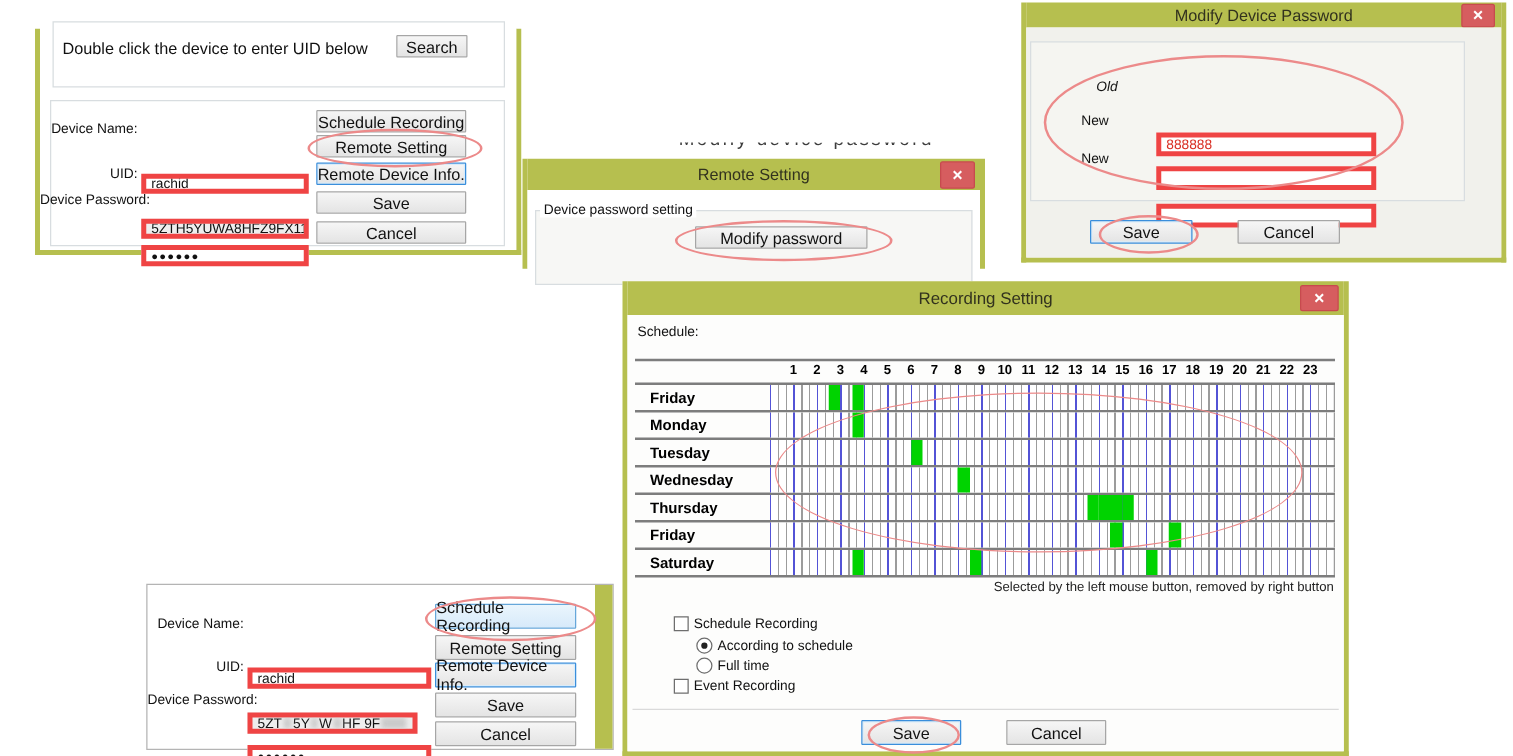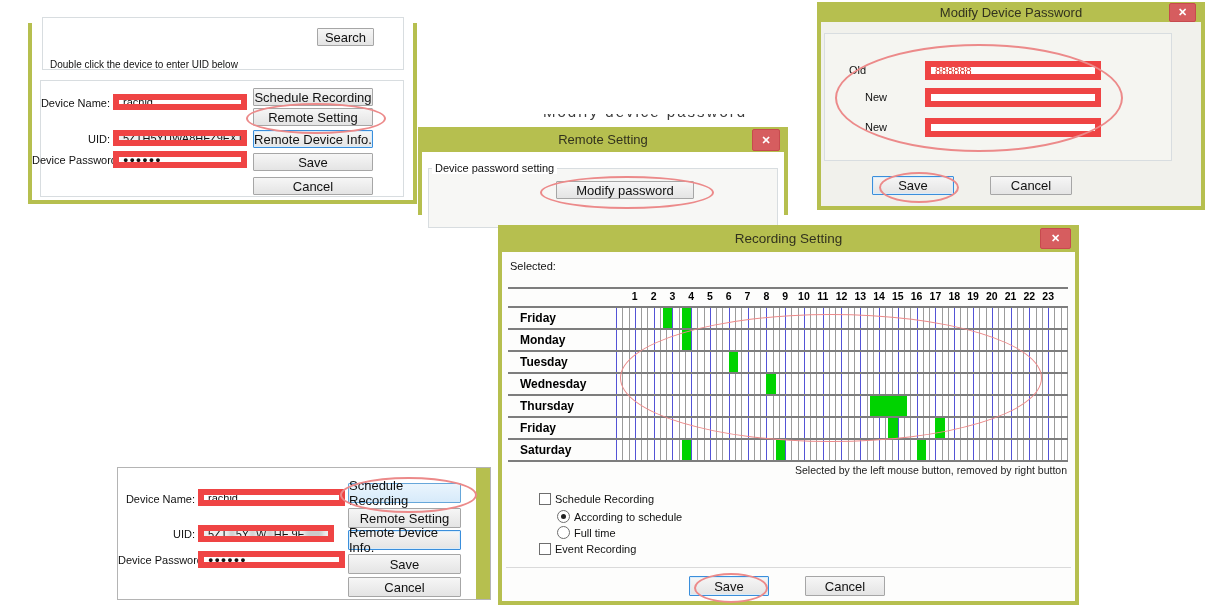--- a/index.html
+++ b/index.html
@@ -9,22 +9,22 @@
   .olive-frame{border-left:4px solid #b6bf4f;border-right:4px solid #b6bf4f;border-bottom:4px solid #b6bf4f;background:#ffffff;}
   .titlebar{position:relative;background:#b6bf4f;display:flex;align-items:center;justify-content:center;
             font-size:13px;color:#32321e;}
   .xbtn{position:absolute;background:#d65d5f;border:1px solid #c74a4e;color:#fff;font-size:11px;font-weight:bold;
         display:flex;align-items:center;justify-content:center;border-radius:2px;cursor:default;}
   .btn{position:absolute;display:flex;align-items:center;justify-content:center;
        background:linear-gradient(#f6f6f6,#e4e4e4);border:1px solid #a6a6a6;border-radius:1px;
        font-size:13px;color:#111;box-sizing:border-box;}
   .btn.focus{border-color:#3a8edb;box-shadow:inset 0 0 0 1px #d9ecfa;}
   .btn.hover{background:linear-gradient(#eaf5fd,#d7eafa);border-color:#66a7da;}
-  .field{position:absolute;background:#fff;border:6px solid #ef4444;font-size:11px;padding:0 4px;
-         display:flex;align-items:center;box-sizing:border-box;overflow:hidden;white-space:nowrap;}
+  .field{position:absolute;background:#fff;border:4px solid #ef4444;font-size:11px;padding:0 4px;
+         display:flex;align-items:center;box-sizing:border-box;overflow:hidden;white-space:nowrap;margin-top:45px;}
   .field.ro{background:#eeeeee;}
   .flabel{position:absolute;font-size:11px;color:#111;text-align:right;white-space:nowrap;}
   .gbox{position:absolute;border:1px solid #d8dde0;box-sizing:border-box;}
   .ellipse{position:absolute;border:2px solid #ec8a8a;border-radius:50%;pointer-events:none;z-index:9;}
   .bullets{font-size:9px;letter-spacing:1px;}
   .blurpatch{display:inline-block;height:9px;background:#c9c9c9;filter:blur(2px);margin:0 1px;vertical-align:middle;}
   
   .sched-wrap{position:absolute;left:6px;top:35px;width:560px;border-top:2px solid #7d7d7d;}
   .sched-hours{position:relative;height:17px;}
   .hour-num{position:absolute;top:1px;transform:translateX(-50%);font-weight:bold;font-size:10.5px;color:#000;}
@@ -47,21 +47,21 @@
 </style>
 </head>
 <body>
 
 <div id="screen">
 
   <div class="dlg olive-frame" style="left:28px;top:23px;width:389px;height:181px;">
     <div style="position:relative;width:100%;height:100%;background:#fff;">
       <div class="gbox" style="left:10px;top:-6px;width:362px;height:53px;"></div>
       <div class="btn" style="left:285px;top:5px;width:57px;height:18px;">Search</div>
-      <div style="position:absolute;left:18px;top:36px;font-size:10px;">Double click the device to enter UID below</div>
+      <div style="position:absolute;left:18px;top:8px;font-size:13px;">Double click the device to enter UID below</div>
 
       <div class="gbox" style="left:8px;top:57px;width:364px;height:117px;"></div>
 
       <div class="flabel" style="left:0;top:74px;width:78px;">Device Name:</div>
       <div class="field" style="left:81px;top:71px;width:134px;height:16px;">rachid</div>
 
       <div class="flabel" style="left:0;top:110px;width:78px;">UID:</div>
       <div class="field ro" style="left:81px;top:107px;width:134px;height:16px;">5ZTH5YUWA8HFZ9FX111A</div>
 
       <div class="flabel" style="left:0;top:131px;width:78px;">Device Password:</div>
@@ -96,21 +96,21 @@
   </div>
 
   <div class="dlg olive-frame" style="left:817px;top:2px;width:388px;height:208px;">
     <div class="titlebar" style="height:20px;font-size:13px;">
       <span>Modify Device Password</span>
       <div class="xbtn" style="right:5px;top:1px;width:25px;height:17px;">✕</div>
     </div>
     <div style="position:relative;height:184px;background:#f1f1ec;">
       <div class="gbox" style="left:3px;top:11px;width:348px;height:128px;background:#f5f5f1;"></div>
 
-      <div class="flabel" style="left:28px;top:42px;text-align:left;">Old</div>
+      <div class="flabel" style="left:56px;top:42px;text-align:left;font-style:italic;">Old</div>
       <div class="field" style="left:104px;top:39px;width:176px;height:19px;color:#d93025;">888888</div>
 
       <div class="flabel" style="left:44px;top:69px;text-align:left;">New</div>
       <div class="field" style="left:104px;top:66px;width:176px;height:19px;"></div>
 
       <div class="flabel" style="left:44px;top:99px;text-align:left;">New</div>
       <div class="field" style="left:104px;top:96px;width:176px;height:19px;"></div>
 
       <div class="ellipse" style="left:14px;top:22px;width:284px;height:104px;"></div>
 
@@ -119,21 +119,21 @@
       <div class="btn" style="left:169px;top:154px;width:82px;height:19px;">Cancel</div>
     </div>
   </div>
 
   <div class="dlg olive-frame" style="left:498px;top:225px;width:581px;height:380px;">
     <div class="titlebar" style="height:27px;font-size:13.5px;text-align:right;">
       <span>Recording Setting</span>
       <div class="xbtn" style="right:4px;top:3px;width:29px;height:19px;">✕</div>
     </div>
     <div style="position:relative;height:349px;background:#fdfdfc;">
-      <div style="position:absolute;left:8px;top:8px;font-size:11px;">Selected:</div>
+      <div style="position:absolute;left:8px;top:8px;font-size:11px;">Schedule:</div>
 
       <div class="sched-wrap">
         <div class="sched-hours">
             <span class="hour-num" style="left: 126.79px;">1</span>
             <span class="hour-num" style="left: 145.58px;">2</span>
             <span class="hour-num" style="left: 164.37px;">3</span>
             <span class="hour-num" style="left: 183.16px;">4</span>
             <span class="hour-num" style="left: 201.95px;">5</span>
             <span class="hour-num" style="left: 220.74px;">6</span>
             <span class="hour-num" style="left: 239.53px;">7</span>

